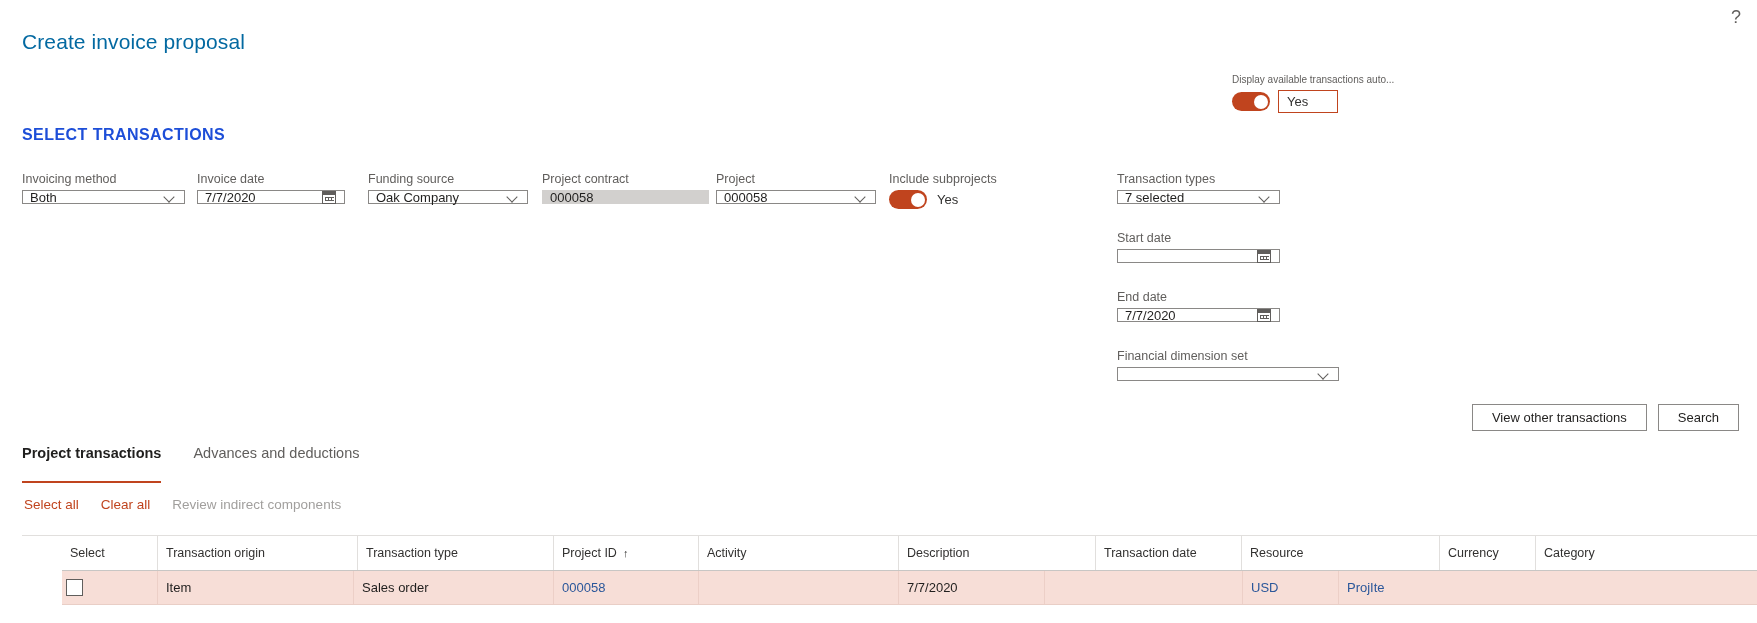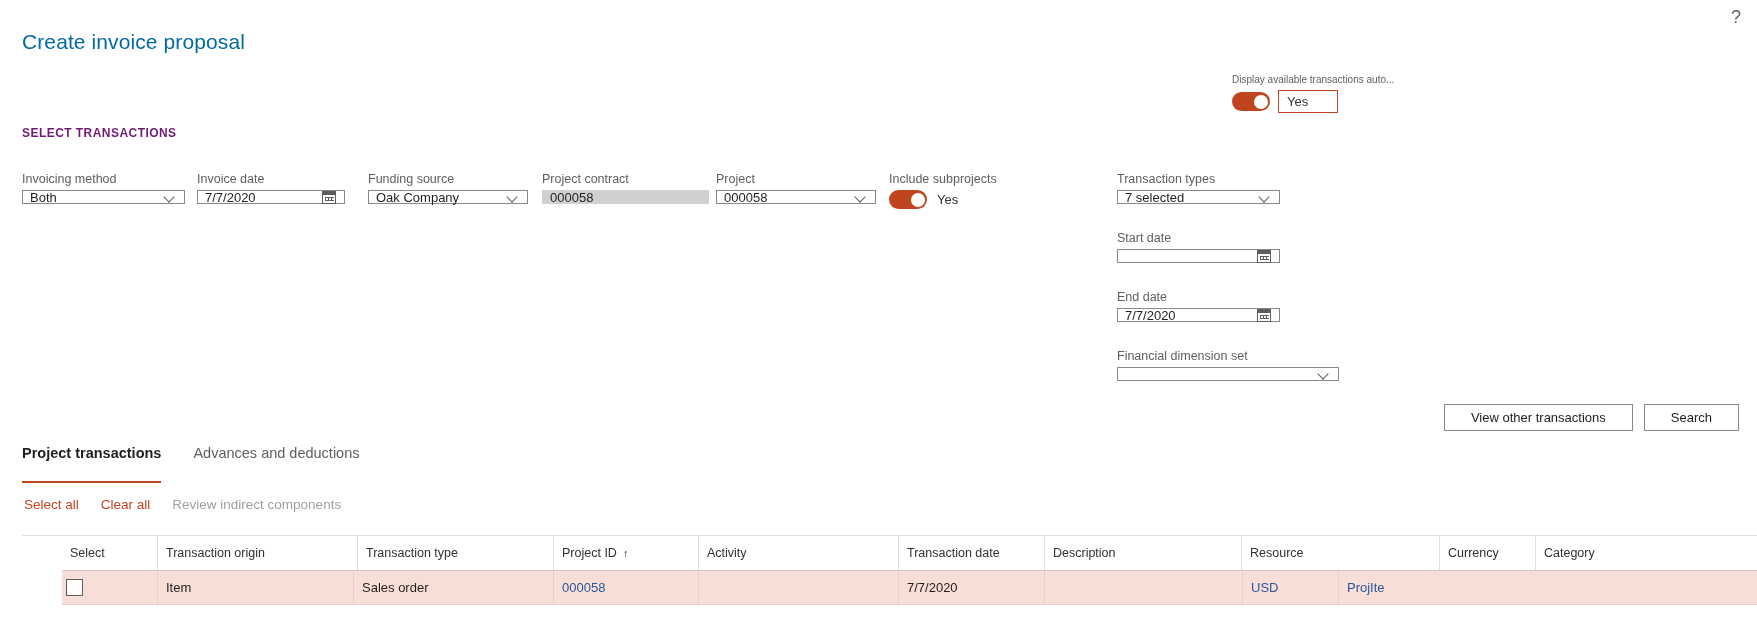--- a/index.html
+++ b/index.html
@@ -92,24 +92,24 @@
     margin-left: 10px;
     font-size: 13px;
     color: #323130;
   }
 
   
   .section-header {
     position: absolute;
     left: 22px;
     top: 126px;
-    font-size: 12px;
+    font-size: 16px;
     font-weight: 700;
     letter-spacing: 0.45px;
-    color: #701a75;
+    color: #1d4ed8;
   }
 
   
   .field {
     position: absolute;
   }
   .field > .f-label {
     font-size: 12.5px;
     color: #605e5c;
     display: block;
@@ -180,21 +180,21 @@
       repeating-linear-gradient(to bottom, #605e5c 0 1px, transparent 1px 3px);
   }
 
   
   .btn {
     border: 1px solid #8a8886;
     background: #ffffff;
     height: 27px;
     font-size: 13px;
     color: #201f1e;
-    padding: 0 26px;
+    padding: 0 19px;
     cursor: pointer;
     font-family: "Liberation Sans", sans-serif;
     display: inline-flex;
     align-items: center;
     justify-content: center;
     box-sizing: border-box;
   }
   .btn-row {
     position: absolute;
     right: 18px;
@@ -431,25 +431,25 @@
     <div class="cell" style="width:196px;">
       <span>Transaction type</span>
     </div>
     <div class="cell" style="width:145px;">
       <span>Project ID</span>
       <span class="sort-arrow">↑</span>
     </div>
     <div class="cell" style="width:200px;">
       <span>Activity</span>
     </div>
+    <div class="cell" style="width:197px;">
+      <span>Description</span>
+    </div>
     <div class="cell" style="width:146px;">
       <span>Transaction date</span>
-    </div>
-    <div class="cell" style="width:197px;">
-      <span>Description</span>
     </div>
     <div class="cell" style="width:198px;">
       <span>Resource</span>
     </div>
     <div class="cell" style="width:96px;">
       <span>Currency</span>
     </div>
     <div class="cell" style="width:60px;">
       <span>Category</span>
     </div>

